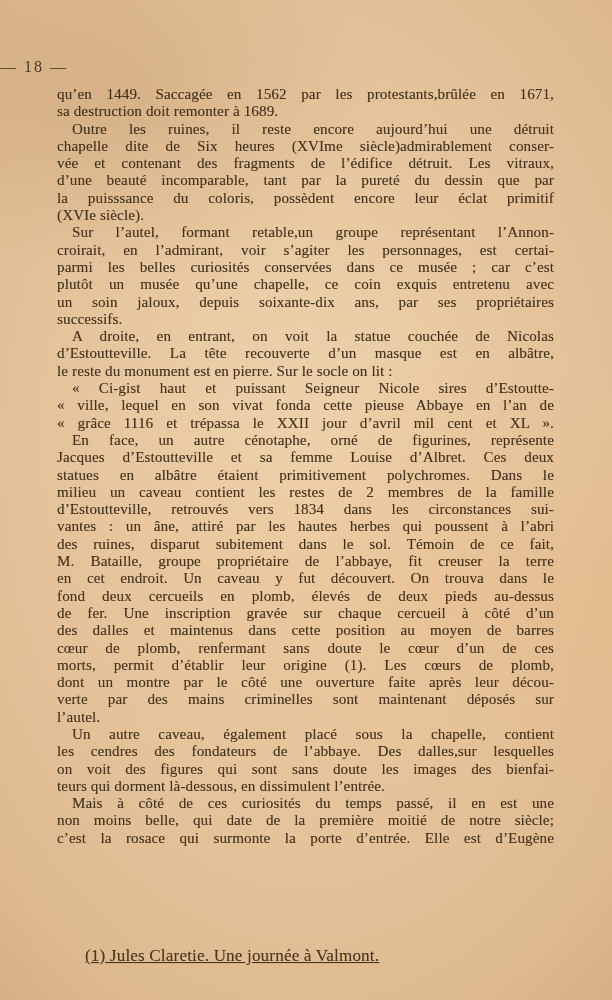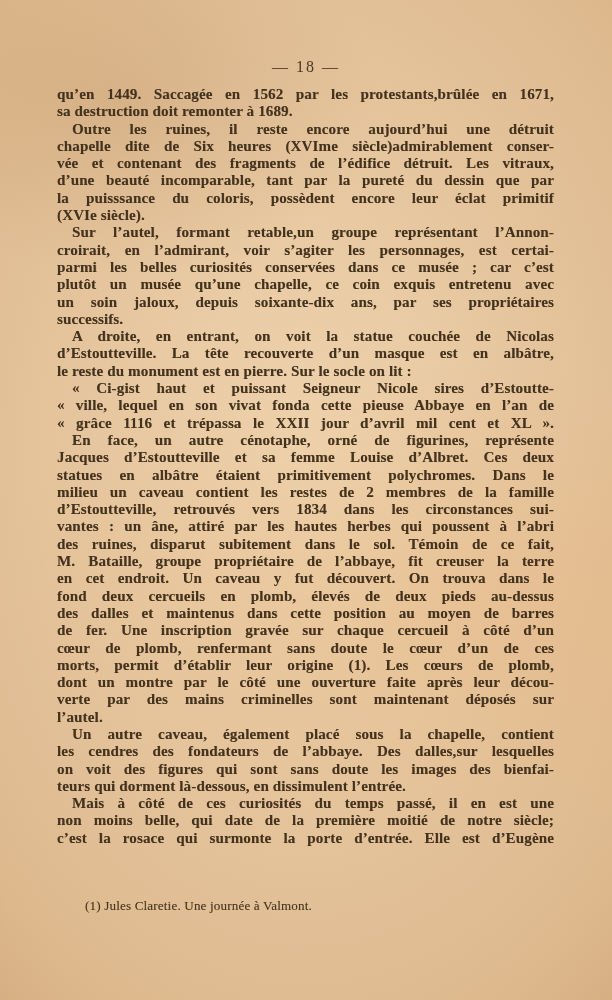--- a/index.html
+++ b/index.html
@@ -11,41 +11,42 @@
   .page{
     position:relative;width:612px;height:1000px;
     background:
       radial-gradient(ellipse 130% 40% at 75% 60%, rgba(233,176,116,0.25), rgba(0,0,0,0) 60%),
       radial-gradient(ellipse 60% 25% at 20% 10%, rgba(160,110,60,0.18), rgba(0,0,0,0) 70%),
       radial-gradient(ellipse 90% 80% at 50% 45%, #eed3ae 0%, #e5c49c 45%, #ddb88d 78%, #cfa478 100%);
     color:#43321e;
   }
   .page-number{
     position:absolute;top:58px;left:0;width:100%;
-    text-align:center;font-size:16px;letter-spacing:2px;
+    font-size:16px;letter-spacing:2px;
     color:#4a3822;
   }
   .body{
     position:absolute;top:86px;left:57px;width:497px;
     font-size:15px;line-height:17.3px;letter-spacing:0.15px;
     text-shadow:0.3px 0.3px 0.4px rgba(62,42,20,0.35);
   }
   .para{margin:0;}
   .line{
     text-align:justify;
     text-align-last:justify;
     white-space:normal;
-    height:17.3px;overflow:visible;font-weight:bold;
+    height:17.3px;overflow:visible;
   }
   .line.indent{text-indent:15px;}
   .line.last{text-align-last:left;}
   .footnote{
-    position:absolute;top:898px;left:85px;width:470px;
-    font-size:13px;letter-spacing:0.2px;color:#46351f;
+    position:absolute;top:946px;left:85px;width:470px;
+    font-size:17px;letter-spacing:0.2px;color:#46351f;
     text-shadow:0.3px 0.3px 0.3px rgba(62,42,20,0.3);
+    text-decoration:underline;
   }
 </style>
 </head>
 <body>
 
 <div class="page">
   <div class="page-number">— 18 —</div>
 
   <div class="body" id="body-text">
       <div class="para">
@@ -82,22 +83,22 @@
         <div class="line indent">En face, un autre cénotaphe, orné de figurines, représente</div>
         <div class="line">Jacques d’Estoutteville et sa femme Louise d’Albret. Ces deux</div>
         <div class="line">statues en albâtre étaient primitivement polychromes. Dans le</div>
         <div class="line">milieu un caveau contient les restes de 2 membres de la famille</div>
         <div class="line">d’Estoutteville, retrouvés vers 1834 dans les circonstances sui-</div>
         <div class="line">vantes : un âne, attiré par les hautes herbes qui poussent à l’abri</div>
         <div class="line">des ruines, disparut subitement dans le sol. Témoin de ce fait,</div>
         <div class="line">M. Bataille, groupe propriétaire de l’abbaye, fit creuser la terre</div>
         <div class="line">en cet endroit. Un caveau y fut découvert. On trouva dans le</div>
         <div class="line">fond deux cercueils en plomb, élevés de deux pieds au-dessus</div>
+        <div class="line">de fer. Une inscription gravée sur chaque cercueil à côté d’un</div>
         <div class="line">des dalles et maintenus dans cette position au moyen de barres</div>
-        <div class="line">de fer. Une inscription gravée sur chaque cercueil à côté d’un</div>
         <div class="line">cœur de plomb, renfermant sans doute le cœur d’un de ces</div>
         <div class="line">morts, permit d’établir leur origine (1). Les cœurs de plomb,</div>
         <div class="line">dont un montre par le côté une ouverture faite après leur décou-</div>
         <div class="line">verte par des mains criminelles sont maintenant déposés sur</div>
         <div class="line last">l’autel.</div>
       </div>
       <div class="para">
         <div class="line indent">Un autre caveau, également placé sous la chapelle, contient</div>
         <div class="line">les cendres des fondateurs de l’abbaye. Des dalles,sur lesquelles</div>
         <div class="line">on voit des figures qui sont sans doute les images des bienfai-</div>

